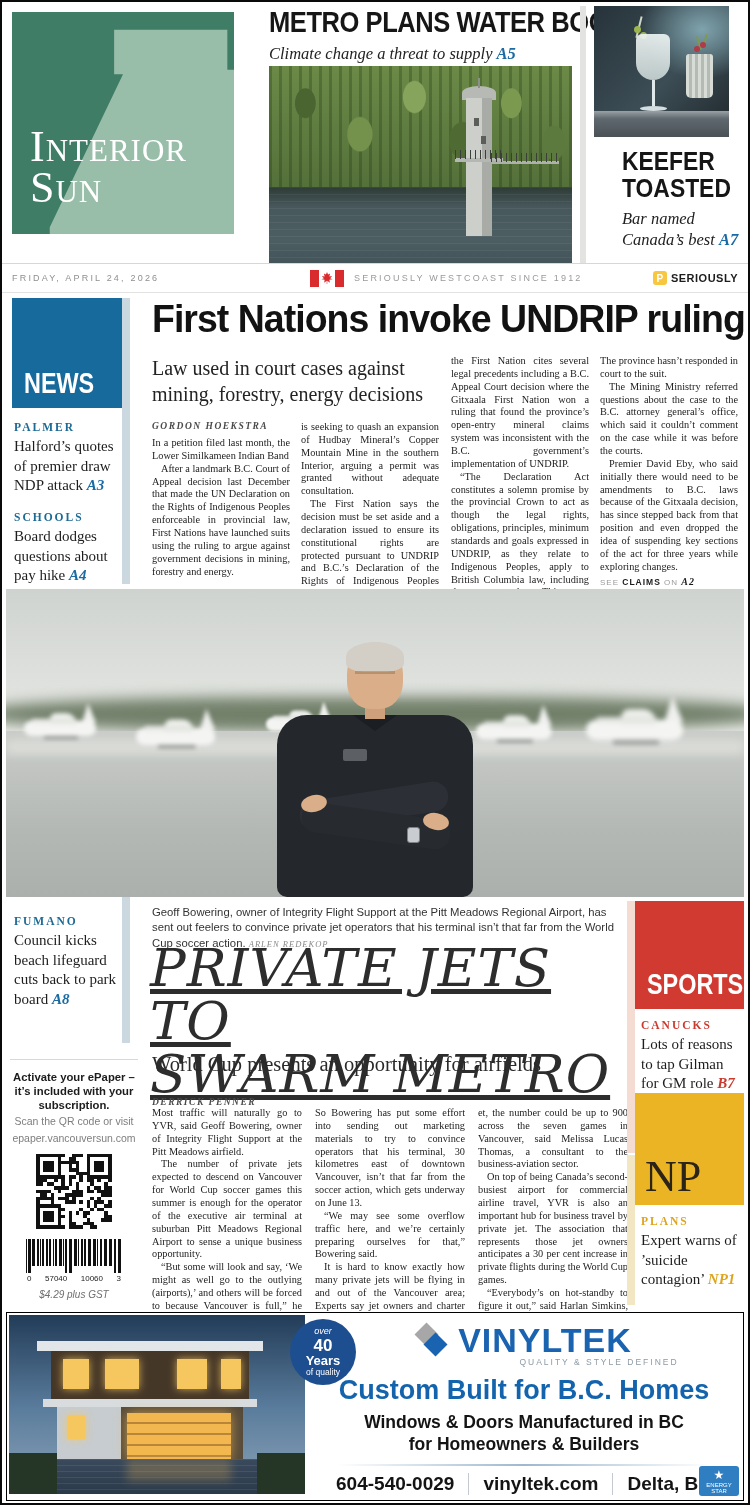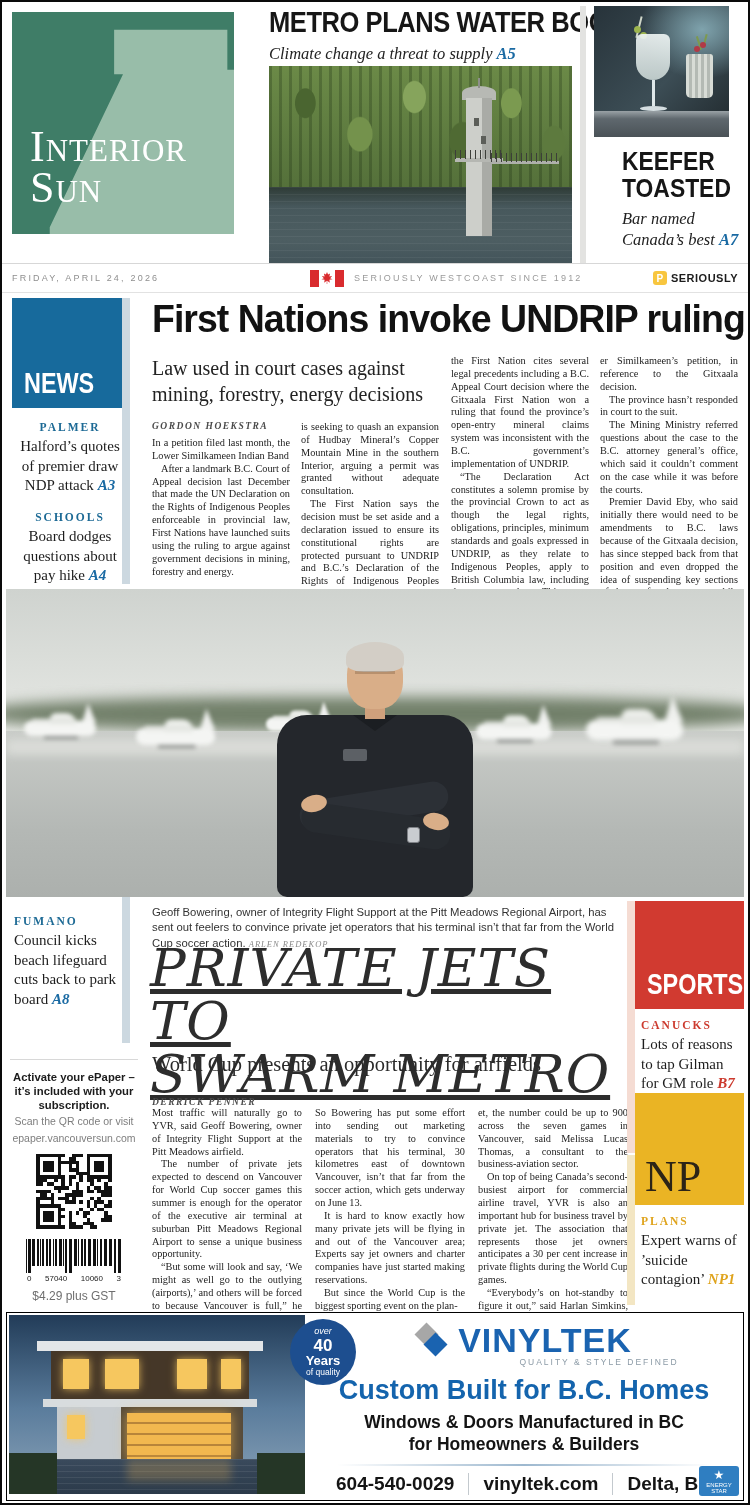--- a/index.html
+++ b/index.html
@@ -88,21 +88,21 @@
   .pm-icon{width:14px;height:14px;background:#f8c63f;border-radius:3px;color:#fff;font-weight:bold;
      font-size:10px;display:flex;align-items:center;justify-content:center;}
   .pm-text{font-weight:bold;font-size:11px;letter-spacing:.5px;color:#1c1c1c;}
 
   
   .leadband{position:relative;height:296px;}
   .newsbox{position:absolute;left:10px;top:5px;width:110px;height:110px;background:#176a9c;}
   .boxword{position:absolute;left:12px;bottom:8px;color:#fff;font-weight:bold;font-size:30px;
      transform:scaleX(.78);transform-origin:left bottom;letter-spacing:0;}
   .railstrip-left{position:absolute;left:120px;top:5px;width:8px;height:286px;background:#ccd8e0;}
-  .railitem{position:absolute;left:12px;width:112px;text-align:center;}
+  .railitem{position:absolute;left:12px;width:112px;}
   .kicker{font-family:"Liberation Serif",serif;font-weight:bold;font-size:11.5px;letter-spacing:2px;color:#1d6a95;}
   .kicker-red{color:#cc3a2e;} .kicker-gold{color:#dfa41e;}
   .railtext{font-family:"Liberation Serif",serif;font-size:15px;line-height:1.3;color:#1d1d1d;margin-top:4px;}
   .railtext .ref{font-size:15px;}
 
   .lead-head{position:absolute;left:150px;top:4px;width:592px;font-weight:bold;font-size:39px;
      letter-spacing:-1px;color:#121212;transform:scaleX(.96);transform-origin:left top;white-space:nowrap;}
   .lead-grid{position:absolute;left:150px;top:62px;width:592px;display:flex;gap:11px;}
   .lead-leftblk{width:288px;}
   .lead-sub{font-family:"Liberation Serif",serif;font-size:20px;line-height:1.3;color:#232323;}
@@ -160,21 +160,21 @@
      text-align:center;}
   .ep-bold{font-weight:bold;font-size:11.3px;line-height:1.25;color:#1c1c1c;}
   .ep-gray{font-size:10.5px;color:#7e7e7e;margin-top:3px;line-height:1.3;}
   .qr{display:grid;grid-template-columns:repeat(21,3.6px);grid-auto-rows:3.6px;margin:8px auto 0;
      width:75.6px;}
   .qr div{background:#111;}
   .barcode{margin:10px auto 0;width:96px;position:relative;height:44px;}
   .bars{display:flex;align-items:flex-start;height:34px;}
   .bars div{background:#111;}
   .bc-digits{display:flex;justify-content:space-between;font-size:8px;color:#222;margin-top:1px;padding:0 1px;}
-  .price{font-size:12px;color:#6e6e6e;margin-top:6px;}
+  .price{font-size:10px;color:#6e6e6e;margin-top:6px;font-style:italic;}
 
   .caption{position:absolute;left:150px;top:8px;width:468px;font-size:11.3px;line-height:1.35;color:#333;}
   .credit{font-family:"Liberation Serif",serif;font-style:italic;font-size:8.5px;letter-spacing:1px;color:#8a8a8a;}
   .jets-head{position:absolute;left:148px;top:44px;width:480px;font-family:"DejaVu Serif",serif;
      font-style:italic;font-size:53px;line-height:1.0;color:#2d2d2d;letter-spacing:1px;text-decoration:underline;}
   .jets-sub{position:absolute;left:150px;top:156px;width:480px;font-family:"Liberation Serif",serif;
      font-size:20.5px;color:#2a2a2a;}
   .jets-by{position:absolute;left:150px;top:188px;}
   .jets-cols{position:absolute;left:150px;top:210px;width:478px;display:flex;gap:13px;}
   .jets-cols .newscol{width:150px;}
@@ -354,21 +354,20 @@
               <p>The First Nation says the decision must be set aside and a declaration issued to ensure its constitutional rights are protected pursuant to UNDRIP and B.C.’s Declaration of the Rights of Indigenous Peoples Act. In outlining the need for deeper consultation,</p>
             </div>
         </div>
       </div>
       <div class="newscol col-narrow">
           <p>the First Nation cites several legal precedents including a B.C. Appeal Court decision where the Gitxaala First Nation won a ruling that found the province’s open-entry mineral claims system was inconsistent with the B.C. government’s implementation of UNDRIP.</p>
           <p>“The Declaration Act constitutes a solemn promise by the provincial Crown to act as though the legal rights, obligations, principles, minimum standards and goals expressed in UNDRIP, as they relate to Indigenous Peoples, apply to British Columbia law, including the common law. This must inform the duty to consult,” says the Low-</p>
         </div>
       <div class="col-narrow">
         <div class="newscol">
-            <p>er Similkameen’s petition, in reference to the Gitxaala decision.</p>
             <p>The province hasn’t responded in court to the suit.</p>
             <p>The Mining Ministry referred questions about the case to the B.C. attorney general’s office, which said it couldn’t comment on the case while it was before the courts.</p>
             <p>Premier David Eby, who said initially there would need to be amendments to B.C. laws because of the Gitxaala decision, has since stepped back from that position and even dropped the idea of suspending key sections of the act for three years while exploring changes.</p>
           </div>
         <div class="seenote">
           <span>SEE</span>
           <span class="slug">CLAIMS</span>
           <span>ON</span>
           <span class="ref">A2</span>
         </div>
@@ -941,20 +940,21 @@
     <div class="jets-by byline">DERRICK PENNER</div>
 
     <div class="jets-cols">
       <div class="newscol">
           <p>Most traffic will naturally go to YVR, said Geoff Bowering, owner of Integrity Flight Support at the Pitt Meadows airfield.</p>
           <p>The number of private jets expected to descend on Vancouver for World Cup soccer games this summer is enough for the operator of the executive air terminal at suburban Pitt Meadows Regional Airport to sense a unique business opportunity.</p>
           <p>“But some will look and say, ‘We might as well go to the outlying (airports),’ and others will be forced to because Vancouver is full,” he said.</p>
         </div>
       <div class="newscol">
           <p>So Bowering has put some effort into sending out marketing materials to try to convince operators that his terminal, 30 kilometres east of downtown Vancouver, isn’t that far from the soccer action, which gets underway on June 13.</p>
+          <p>“We may see some overflow traffic here, and we’re certainly preparing ourselves for that,” Bowering said.</p>
           <p>It is hard to know exactly how many private jets will be flying in and out of the Vancouver area; Experts say jet owners and charter companies have just started making reservations.</p>
           <p>But since the World Cup is the biggest sporting event on the plan-</p>
         </div>
       <div style="width:150px;">
         <div class="newscol" style="width:150px;">
             <p>et, the number could be up to 900 across the seven games in Vancouver, said Melissa Lucas Thomas, a consultant to the business-aviation sector.</p>
             <p>On top of being Canada’s second-busiest airport for commercial airline travel, YVR is also an important hub for business travel by private jet. The association that represents those jet owners anticipates a 30 per cent increase in private flights during the World Cup games.</p>
             <p>“Everybody’s on hot-standby to figure it out,” said Harlan Simkins, CEO of the Canadian Business Aircraft Association.</p>
           </div>
         <div class="seenote">

